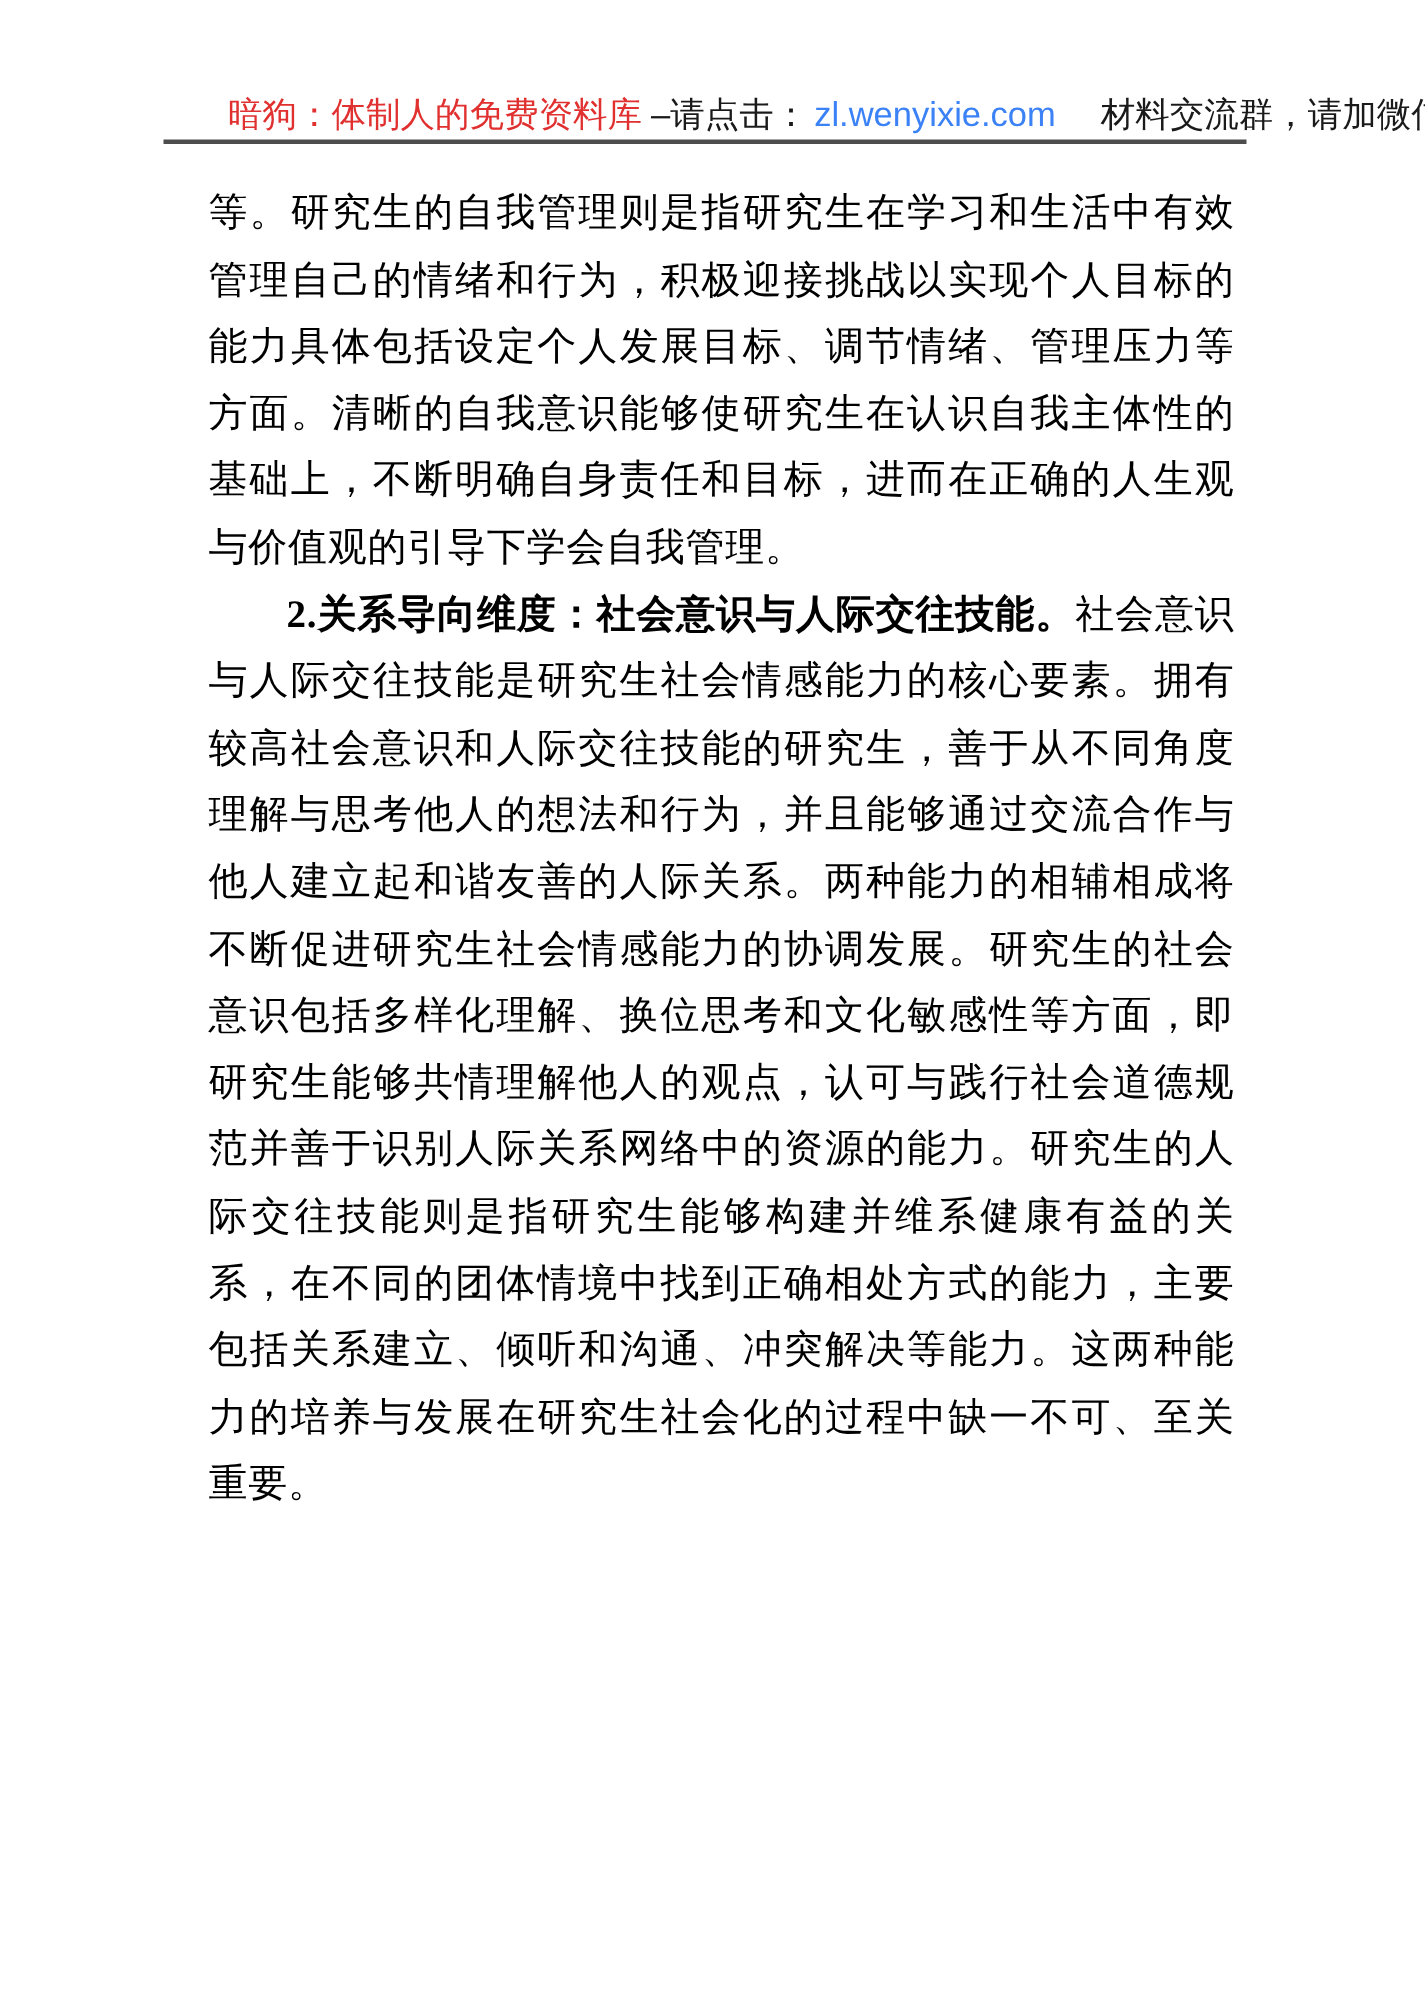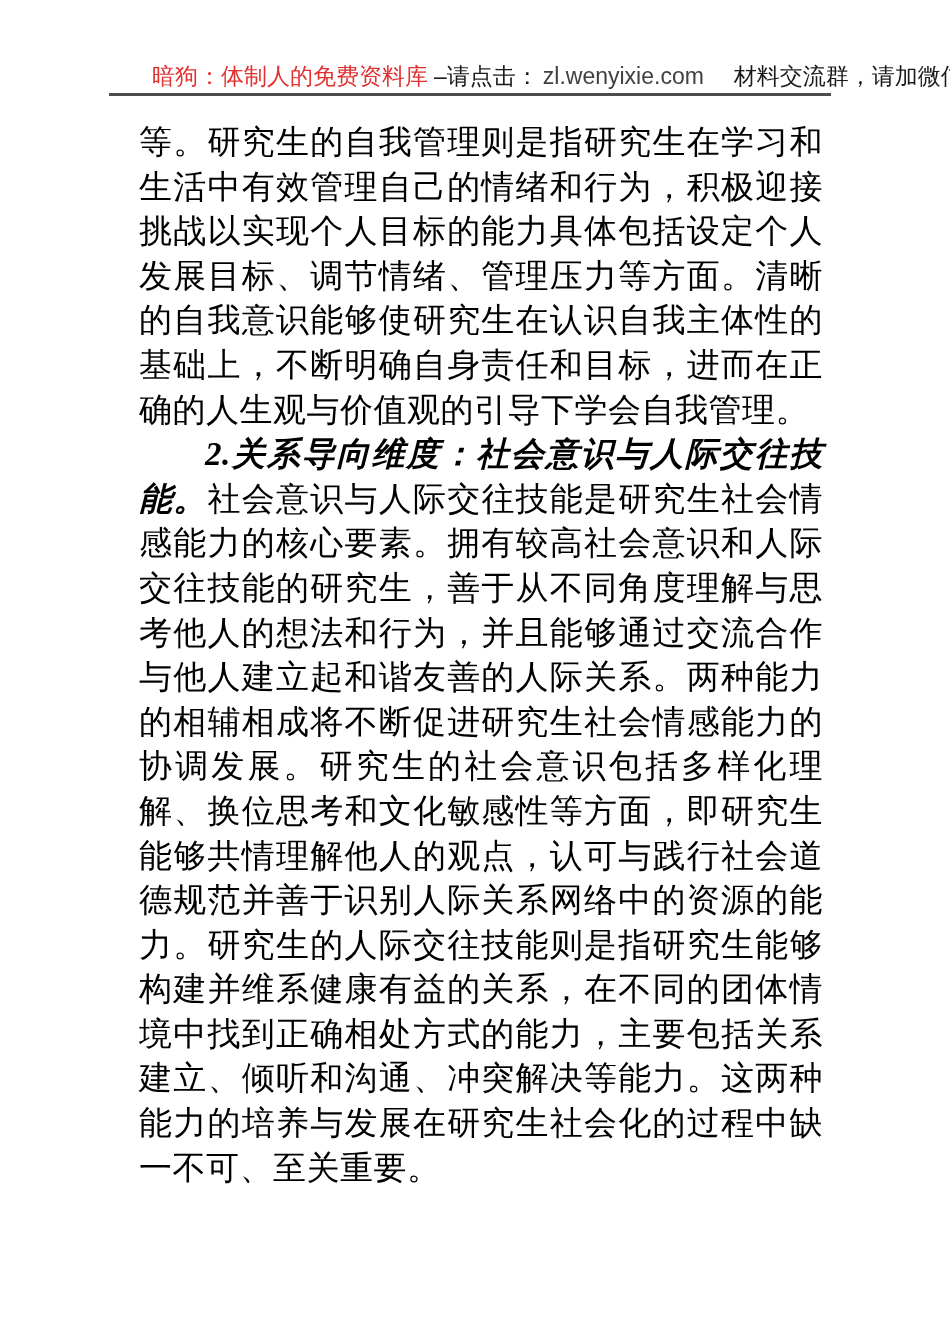--- a/index.html
+++ b/index.html
@@ -22,53 +22,52 @@
     top: 60px;
     height: 32px;
     white-space: nowrap;
     font-family: "Liberation Sans", sans-serif;
     font-size: 23px;
     line-height: 32px;
     color: #1a1a1a;
   }
   .header .site   { color: #e03030; font-family: Liberation Serif, serif; }
   .header .prompt { color: #1a1a1a; margin-left: 6px; }
-  .header .link   { color: #404040; text-decoration: none; margin-left: 4px; cursor: pointer; }
+  .header .link   { color: #3b82f6; text-decoration: none; margin-left: 4px; cursor: pointer; }
   .header .group  { color: #1a1a1a; margin-left: 30px; }
   .header-rule {
     position: absolute;
     left: 109px;
     top: 93px;
     width: 722px;
     height: 3px;
     background: #4d4d4d;
   }
   
   .content {
     position: absolute;
     left: 139px;
     top: 120px;
     width: 684px;
-    font-size: 33px;
+    font-size: 26px;
     line-height: 44.6px;
     color: #000000;
     text-align: justify;
     text-justify: inter-character;
     letter-spacing: 0.5px;
   }
   .par {
     margin: 0;
     padding: 0;
   }
   .par.indent {
     text-indent: 2em;
   }
   .lead {
     font-weight: bold;
-    font-style: italic;
   }
 </style>
 </head>
 <body>
 
 <div class="page">
 
   <div class="header">
     <span class="site">暗狗：体制人的免费资料库</span><span class="prompt">–请点击：</span><a class="link">zl.wenyixie.com</a><span class="group">材料交流群，请加微信 tizhisiri</span>
   </div>

